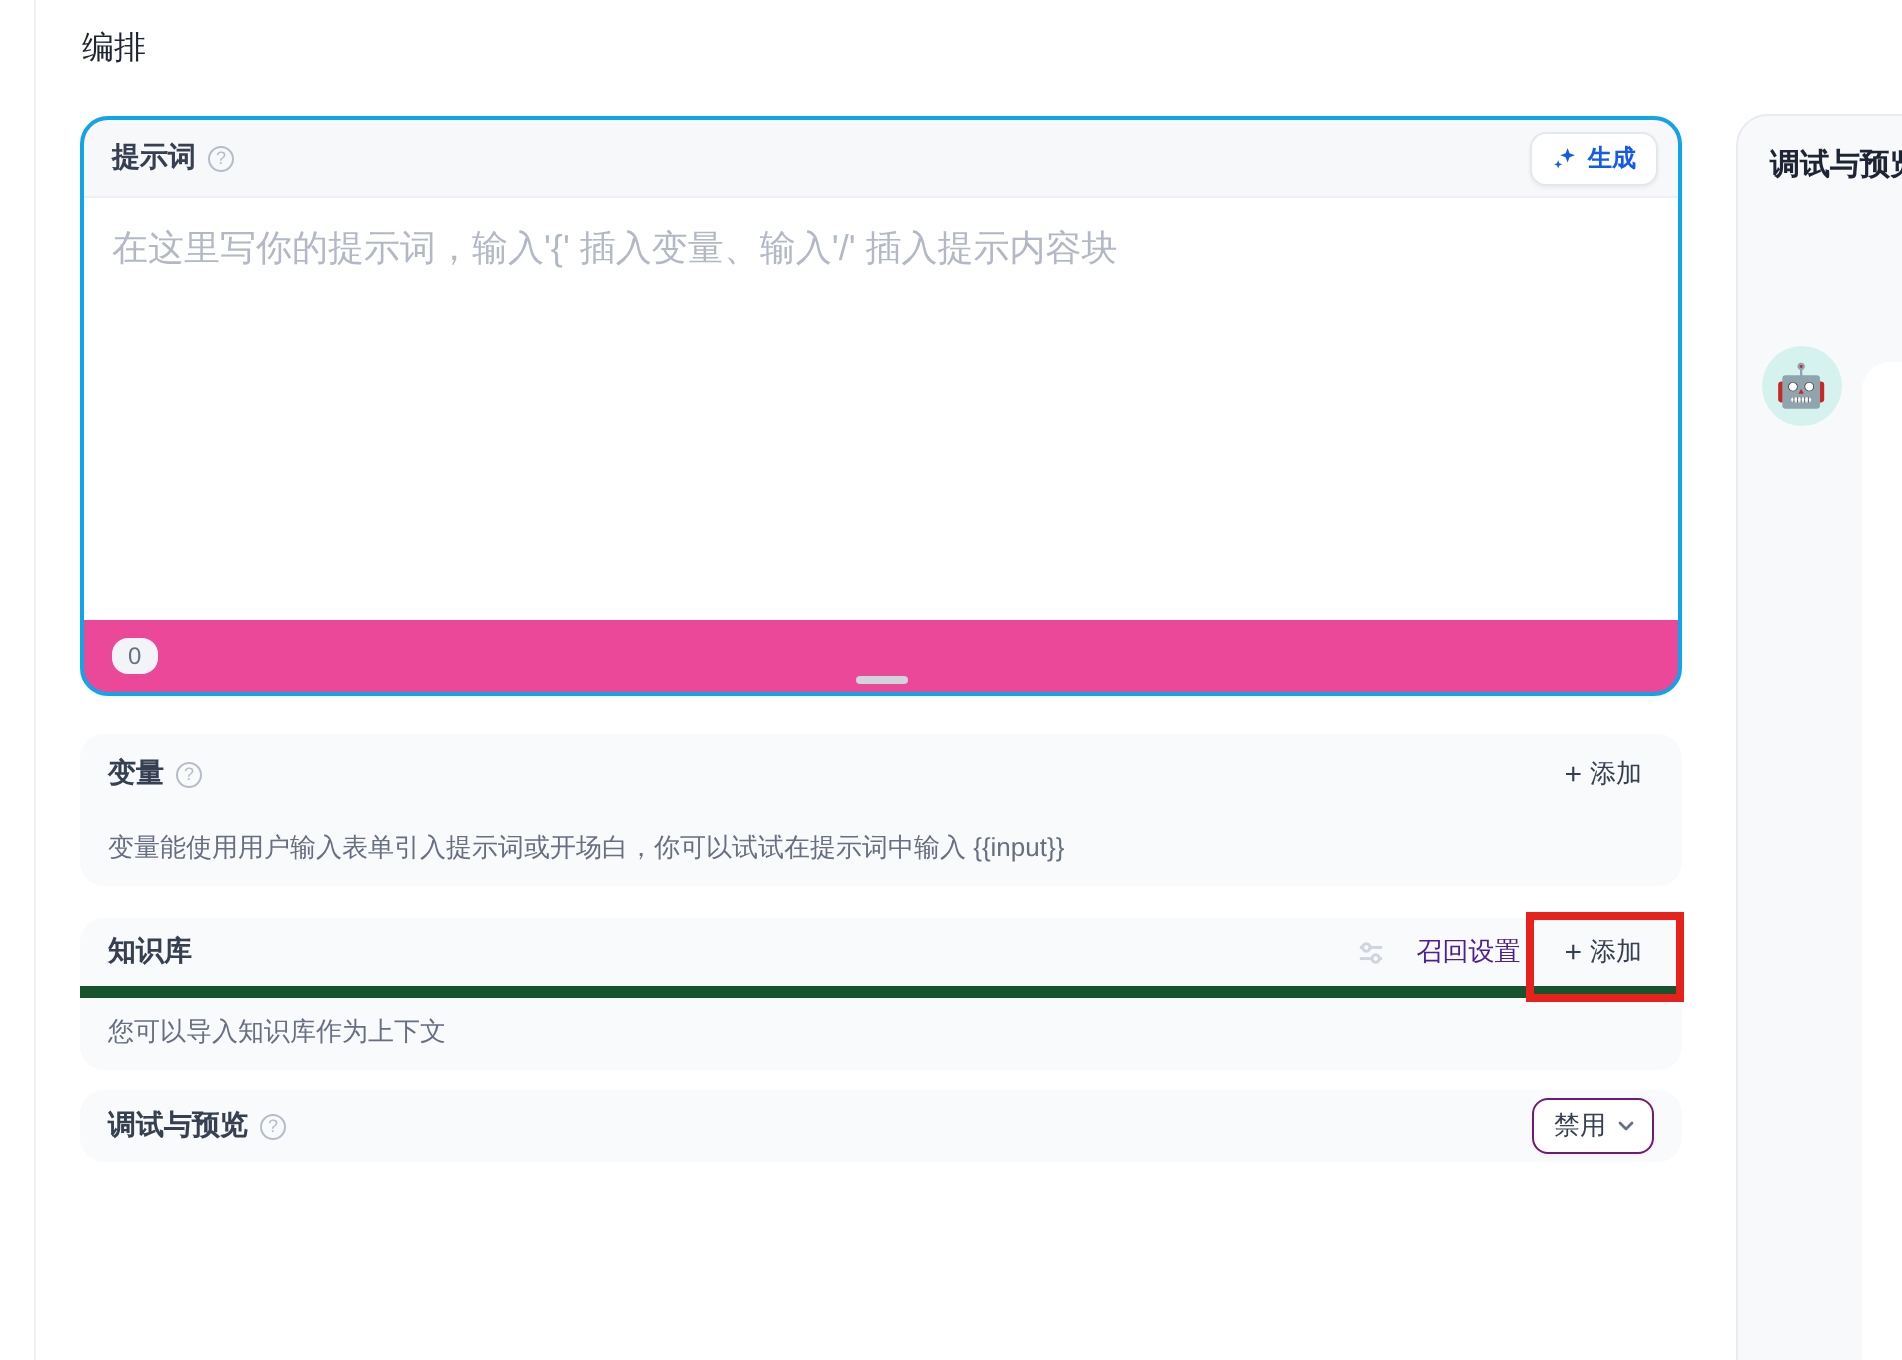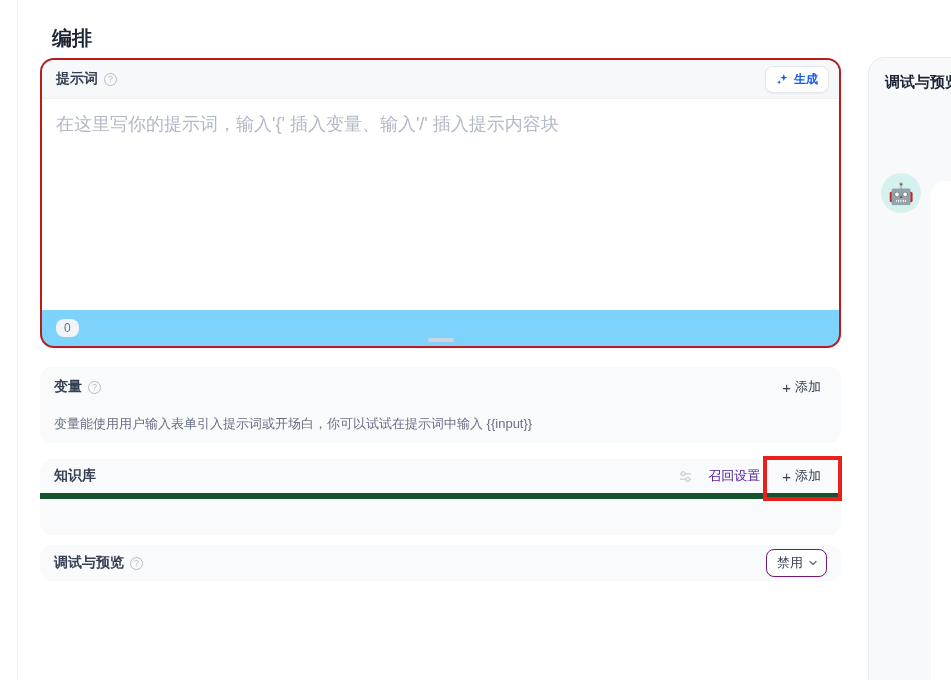--- a/index.html
+++ b/index.html
@@ -5,26 +5,26 @@
   * { box-sizing: border-box; }
   html, body { margin: 0; padding: 0; }
   body {
     width: 951px; height: 680px; overflow: hidden; position: relative;
     background: #ffffff;
     font-family: "Liberation Sans", sans-serif;
     color: #354052;
   }
   .left-divider { position: absolute; left: 17px; top: 0; width: 1px; height: 680px; background: #eef0f3; }
 
-  .page-title { position: absolute; left: 40px; top: 13px; margin: 12px; font-size: 20px; font-weight: 700; color: #1d2433; }
+  .page-title { position: absolute; left: 40px; top: 13px; margin: 1px; font-size: 16px; font-weight: 400; color: #1d2433; }
 
   
   .prompt-card {
     position: absolute; left: 40px; top: 58px; width: 801px; height: 290px;
-    border: 2px solid #b91c1c; border-radius: 14px; background: #7dd3fc;
+    border: 2px solid #0ea5e9; border-radius: 14px; background: #ec4899;
     display: flex; flex-direction: column; overflow: hidden;
     box-shadow: 0 1px 2px rgba(16,24,40,.04);
   }
   .prompt-header {
     height: 39px; flex: 0 0 39px; background: #f7f8fa;
     display: flex; align-items: center; justify-content: space-between;
     padding: 0 10px 0 14px; border-bottom: 1px solid #eef0f4;
   }
   .title-wrap { display: inline-flex; align-items: center; }
   .card-title { font-size: 14px; font-weight: 700; color: #354052; }
@@ -161,20 +161,21 @@
           <circle cx="9.5" cy="10" r="2" fill="#f9fafb" stroke="#d0d5dd" stroke-width="1.6"></circle>
         </svg>
         <span>召回设置</span>
       </button>
       <button class="add-btn">
         <span class="plus-glyph">+</span>
         <span>添加</span>
       </button>
     </span>
   </div>
+  <div class="section-desc">您可以导入知识库作为上下文</div>
 </section>
 
 <section class="section-card metadata-card">
   <span class="title-wrap">
     <span class="card-title">调试与预览</span>
     <span class="help-icon">?</span>
   </span>
   <button class="disable-btn">
     <span>禁用</span>
     <svg class="icon-svg" width="10" height="10" viewBox="0 0 10 10">

